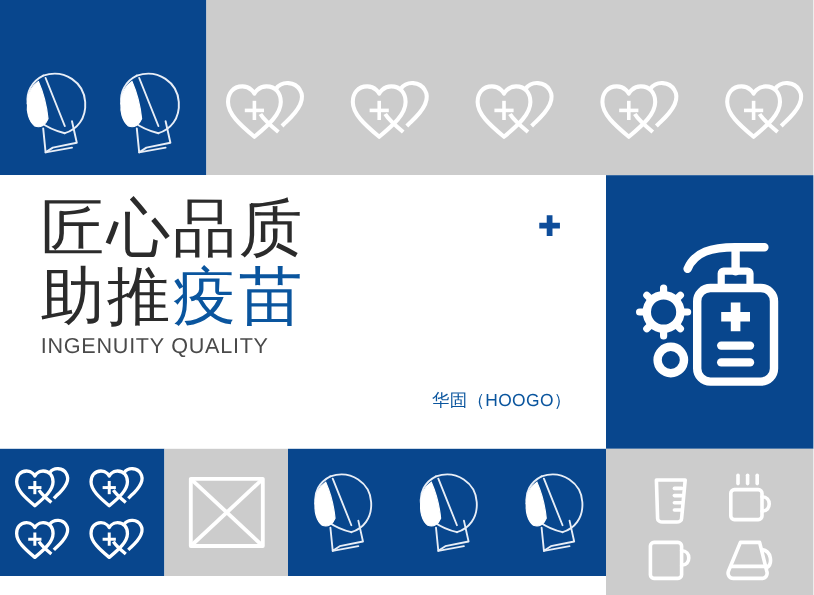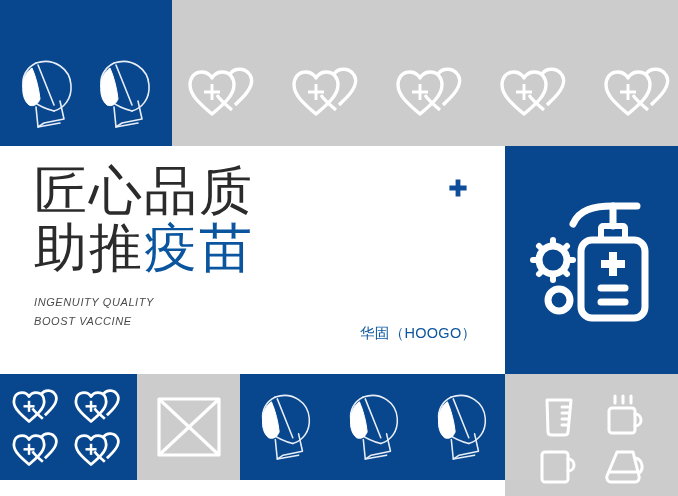--- a/index.html
+++ b/index.html
@@ -20,22 +20,22 @@
   .mid-white{position:absolute;left:0;top:0;width:505px;height:212px;background:#ffffff;}
   .mid-blue{position:absolute;left:505px;top:0;width:173px;height:228px;background:var(--blue);}
 
   .headline{position:absolute;left:34px;top:16px;}
   .headline .line{
     font-family:"Liberation Sans","DejaVu Sans",sans-serif;
     font-size:53px;line-height:57px;letter-spacing:2px;color:#2b2b2b;white-space:nowrap;font-weight:400;
   }
   .headline .line .accent{color:var(--blue-text);}
 
-  .subtitle{position:absolute;left:34px;top:147px;font-size:11px;line-height:19px;
-    letter-spacing:.6px;color:#4a4a4a;white-space:nowrap;font-style:italic;}
+  .subtitle{position:absolute;left:34px;top:133px;font-size:18px;line-height:19px;
+    letter-spacing:.6px;color:#4a4a4a;white-space:nowrap;}
 
   .brand{position:absolute;left:360px;top:178px;font-size:14.5px;letter-spacing:.3px;color:var(--blue-text);white-space:nowrap;}
 
   .plus-mark{position:absolute;left:448px;top:32px;width:20px;height:20px;}
 
   .sanitizer-wrap{position:absolute;left:22px;top:50px;width:132px;height:130px;}
 
   
   .bot-band{position:absolute;left:0;top:374px;width:678px;height:106px;}
   .bot-blue-1{position:absolute;left:0;top:0;width:137px;height:106px;background:var(--blue);}
@@ -144,21 +144,20 @@
 
     <div class="mid-white">
 
       <div class="headline">
         <div class="line">匠心品质</div>
         <div class="line"><span>助推</span><span class="accent">疫苗</span></div>
       </div>
 
       <div class="subtitle">
         <div>INGENUITY QUALITY</div>
-        <div>BOOST VACCINE</div>
       </div>
 
       <div class="brand">华固（HOOGO）</div>
 
       <svg class="plus-mark" viewBox="0 0 20 20">
         <path d="M7.6 1.4 L12.4 1.4 L12.4 7.6 L18.6 7.6 L18.6 12.4 L12.4 12.4 L12.4 18.6 L7.6 18.6 L7.6 12.4 L1.4 12.4 L1.4 7.6 L7.6 7.6 Z" fill="#0e4d9a"></path>
       </svg>
     </div>
 
     <div class="mid-blue">

